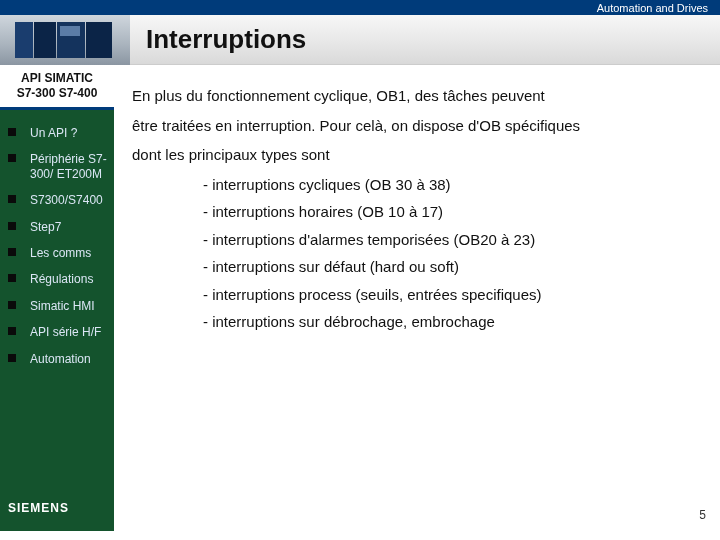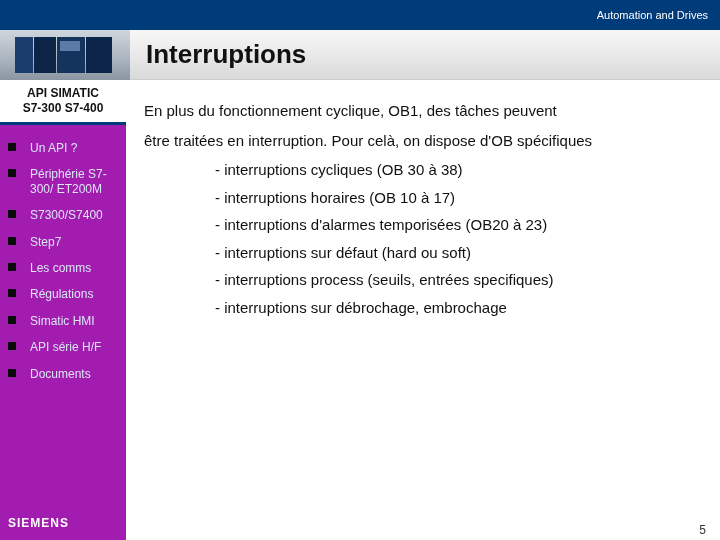--- a/index.html
+++ b/index.html
@@ -5,21 +5,21 @@
   * { margin: 0; padding: 0; box-sizing: border-box; }
   body {
     width: 720px;
     height: 540px;
     font-family: Arial, Helvetica, sans-serif;
     background: #fff;
     position: relative;
     overflow: hidden;
   }
   .topbar {
-    height: 30px;
+    height: 15px;
     background: #003b7a;
     color: #fff;
     font-size: 11px;
     display: flex;
     justify-content: flex-end;
     align-items: center;
     padding-right: 12px;
   }
   .header-row {
     height: 50px;
@@ -60,22 +60,22 @@
   .title-area h1 {
     font-size: 26px;
     font-weight: bold;
     color: #111;
   }
   .body-row {
     display: flex;
     height: calc(540px - 24px - 50px);
   }
   .sidebar {
-    width: 126px;
-    background: #a21caf;
+    width: 114px;
+    background: #14532d;
     color: #fff;
     font-size: 12px;
     padding-top: 8px;
     display: flex;
     flex-direction: column;
   }
   .sidebar-title {
     color: #111;
     background: #fff;
     font-weight: bold;
@@ -184,29 +184,30 @@
       <li>
           <span class="bullet"></span>
           <a href="#">Simatic HMI</a>
         </li>
       <li>
           <span class="bullet"></span>
           <a href="#">API série H/F</a>
         </li>
       <li>
           <span class="bullet"></span>
-          <a href="#">Documents</a>
+          <a href="#">Automation</a>
         </li>
     </ul>
     <div class="logo">SIEMENS</div>
   </nav>
 
   <main class="content">
     <p>En plus du fonctionnement cyclique, OB1, des tâches peuvent</p>
     <p>être traitées en interruption. Pour celà, on dispose d'OB spécifiques</p>
+    <p>dont les principaux types sont</p>
     <div class="sublist">
       <div>- interruptions cycliques (OB 30 à 38)</div>
       <div>- interruptions horaires (OB 10 à 17)</div>
       <div>- interruptions d'alarmes temporisées (OB20 à 23)</div>
       <div>- interruptions sur défaut (hard ou soft)</div>
       <div>- interruptions process (seuils, entrées specifiques)</div>
       <div>- interruptions sur débrochage, embrochage</div>
     </div>
     <div class="pagenum">5</div>
   </main>

